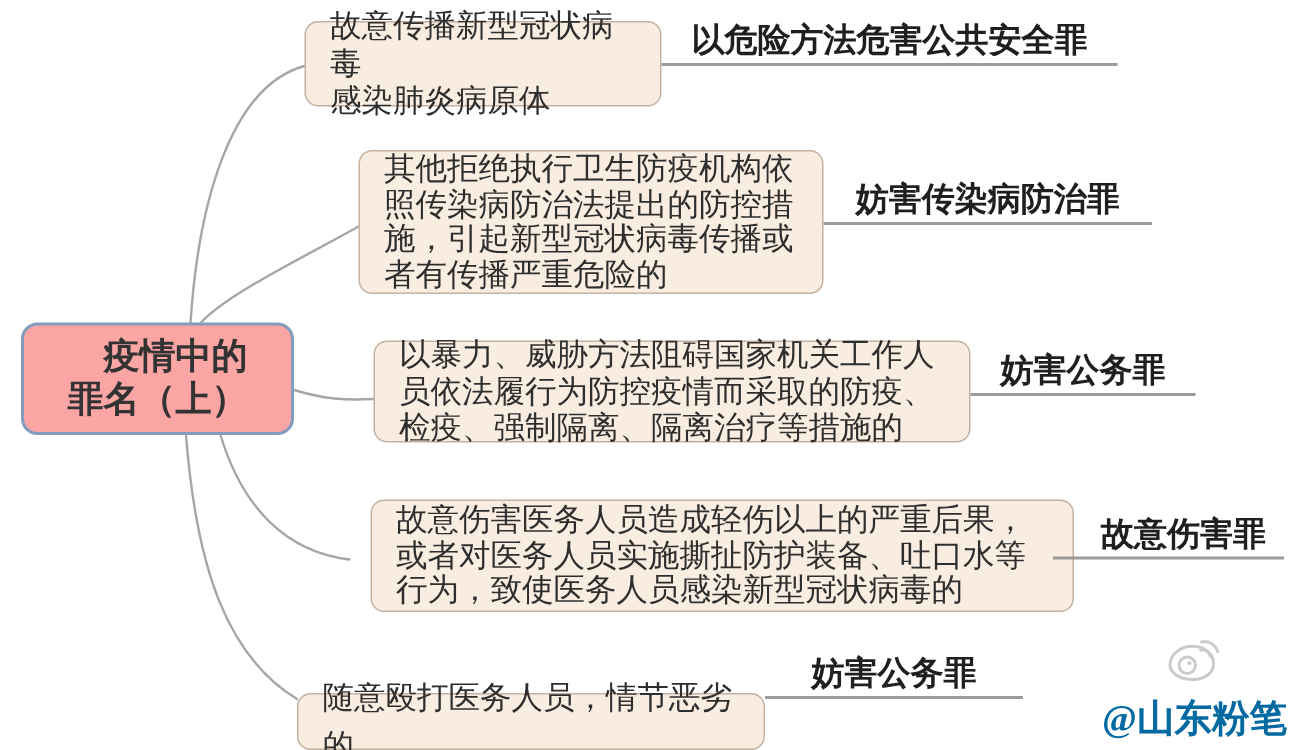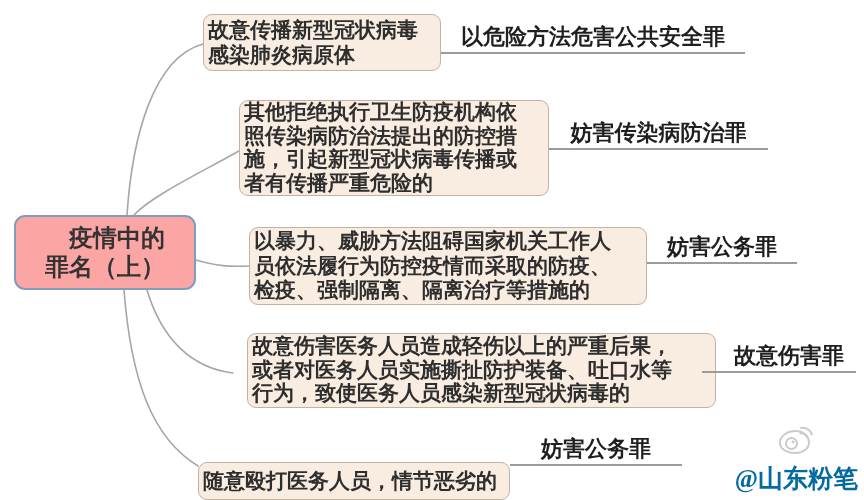--- a/index.html
+++ b/index.html
@@ -21,38 +21,38 @@
     display:flex;align-items:center;justify-content:center;
     text-align:right;
     font-size:24px;font-weight:bold;color:#333333;
     line-height:29px;
   }
   .topic-box{
     position:absolute;box-sizing:border-box;
     background:#f9ece1;
     border:1.5px solid #c3b1a1;
     border-radius:9px;
-    color:#2e2e2e;font-size:21px;font-weight:bold;
-    padding:2px 4px;
+    color:#2e2e2e;font-size:21px;font-weight:normal;
+    padding:2px 16px;
     display:flex;align-items:center;
   }
   [data-bind-lines]{white-space:pre-line;}
   .box-b1{left:203px;top:14px;width:238px;height:57px;line-height:25px;}
   .box-b2{left:239px;top:100px;width:310px;height:96px;line-height:23.5px;}
-  .box-b3{left:249px;top:227px;width:398px;height:78px;line-height:24.5px;}
+  .box-b3{left:249px;top:227px;width:398px;height:68px;line-height:24.5px;}
   .box-b4{left:247px;top:333px;width:469px;height:75px;line-height:23.5px;}
   .box-b5{left:198px;top:448px;width:312px;height:38px;line-height:32px;margin-top:14px;}
   .crime-label{
     position:absolute;box-sizing:border-box;
     border-bottom:2px solid #9b9b9b;
     color:#1f1f1f;font-size:22px;font-weight:bold;
     text-align:center;
     height:31px;line-height:27px;
   }
-  .lab-b1{left:441px;top:23px;width:304px;}
+  .lab-b1{left:441px;top:13px;width:304px;}
   .lab-b2{left:549px;top:119px;width:219px;}
   .lab-b3{left:647px;top:233px;width:150px;}
   .lab-b4{left:702px;top:342px;width:154px;padding-left:20px;}
   .lab-b5{left:510px;top:435px;width:172px;}
   .watermark{
     position:absolute;right:6px;bottom:5px;
     display:flex;align-items:center;gap:5px;
     color:#0369a1;font-size:25px;font-weight:bold;
     user-select:none;
     flex-direction:column;

